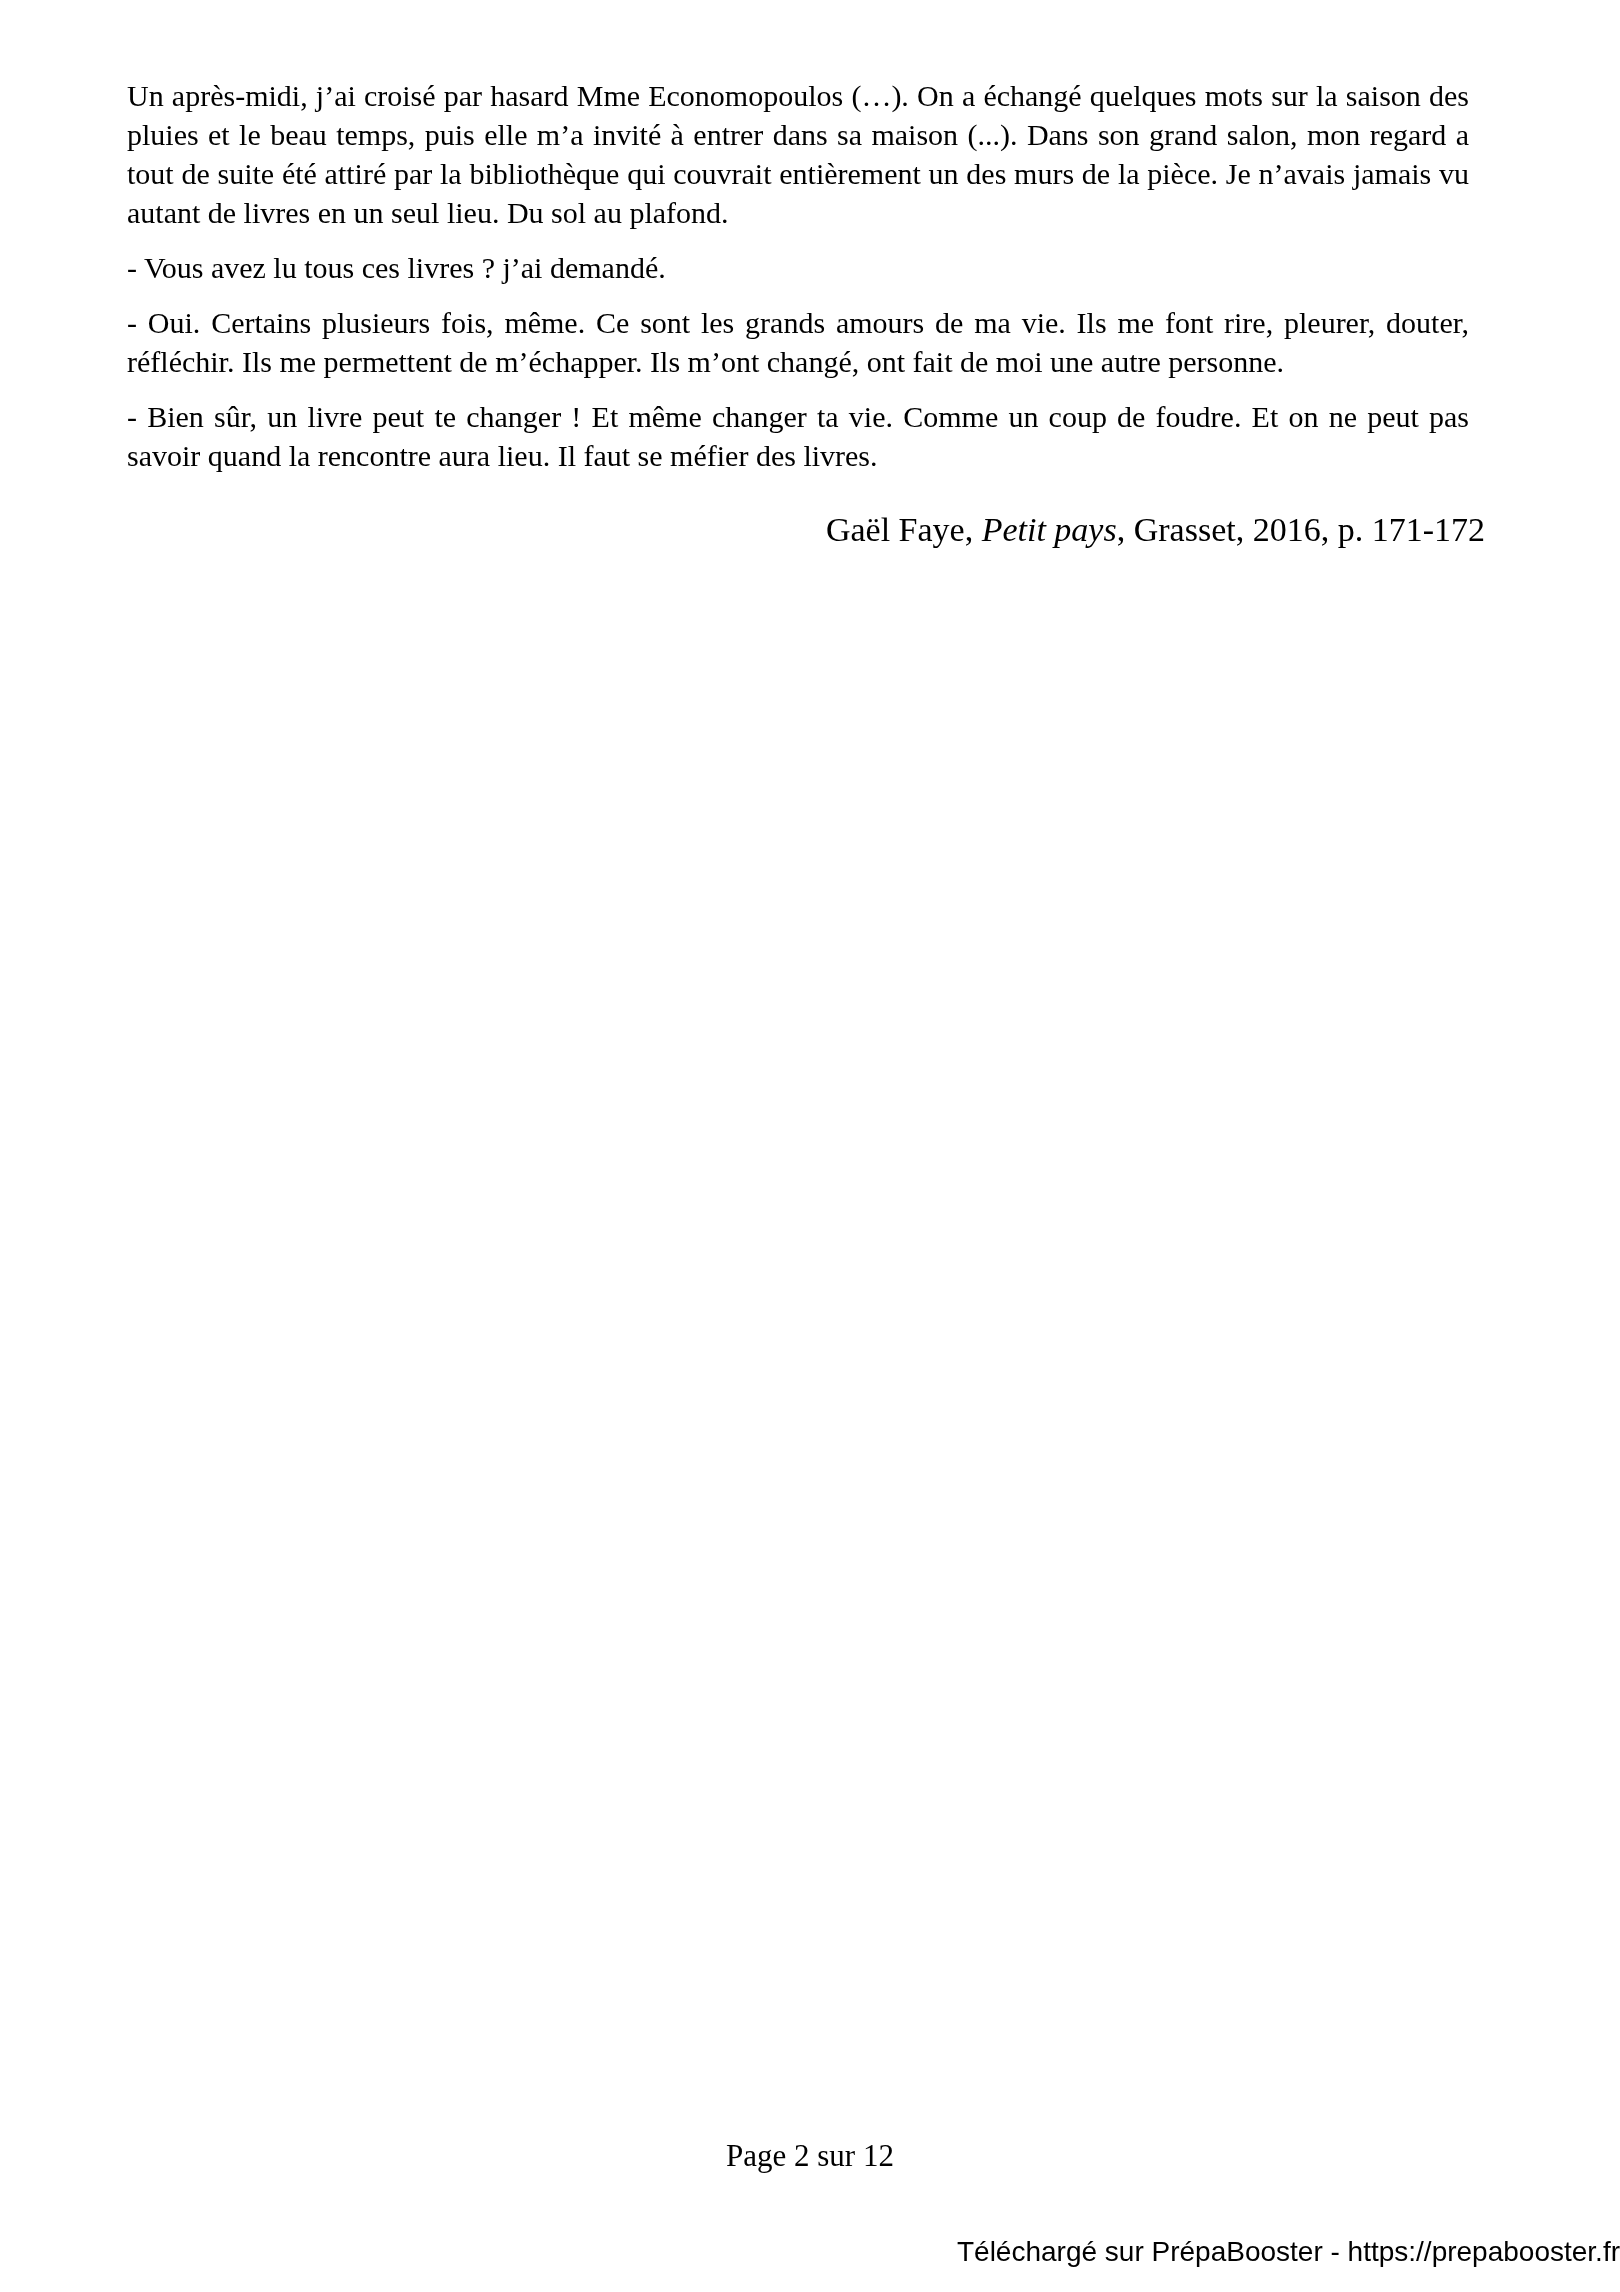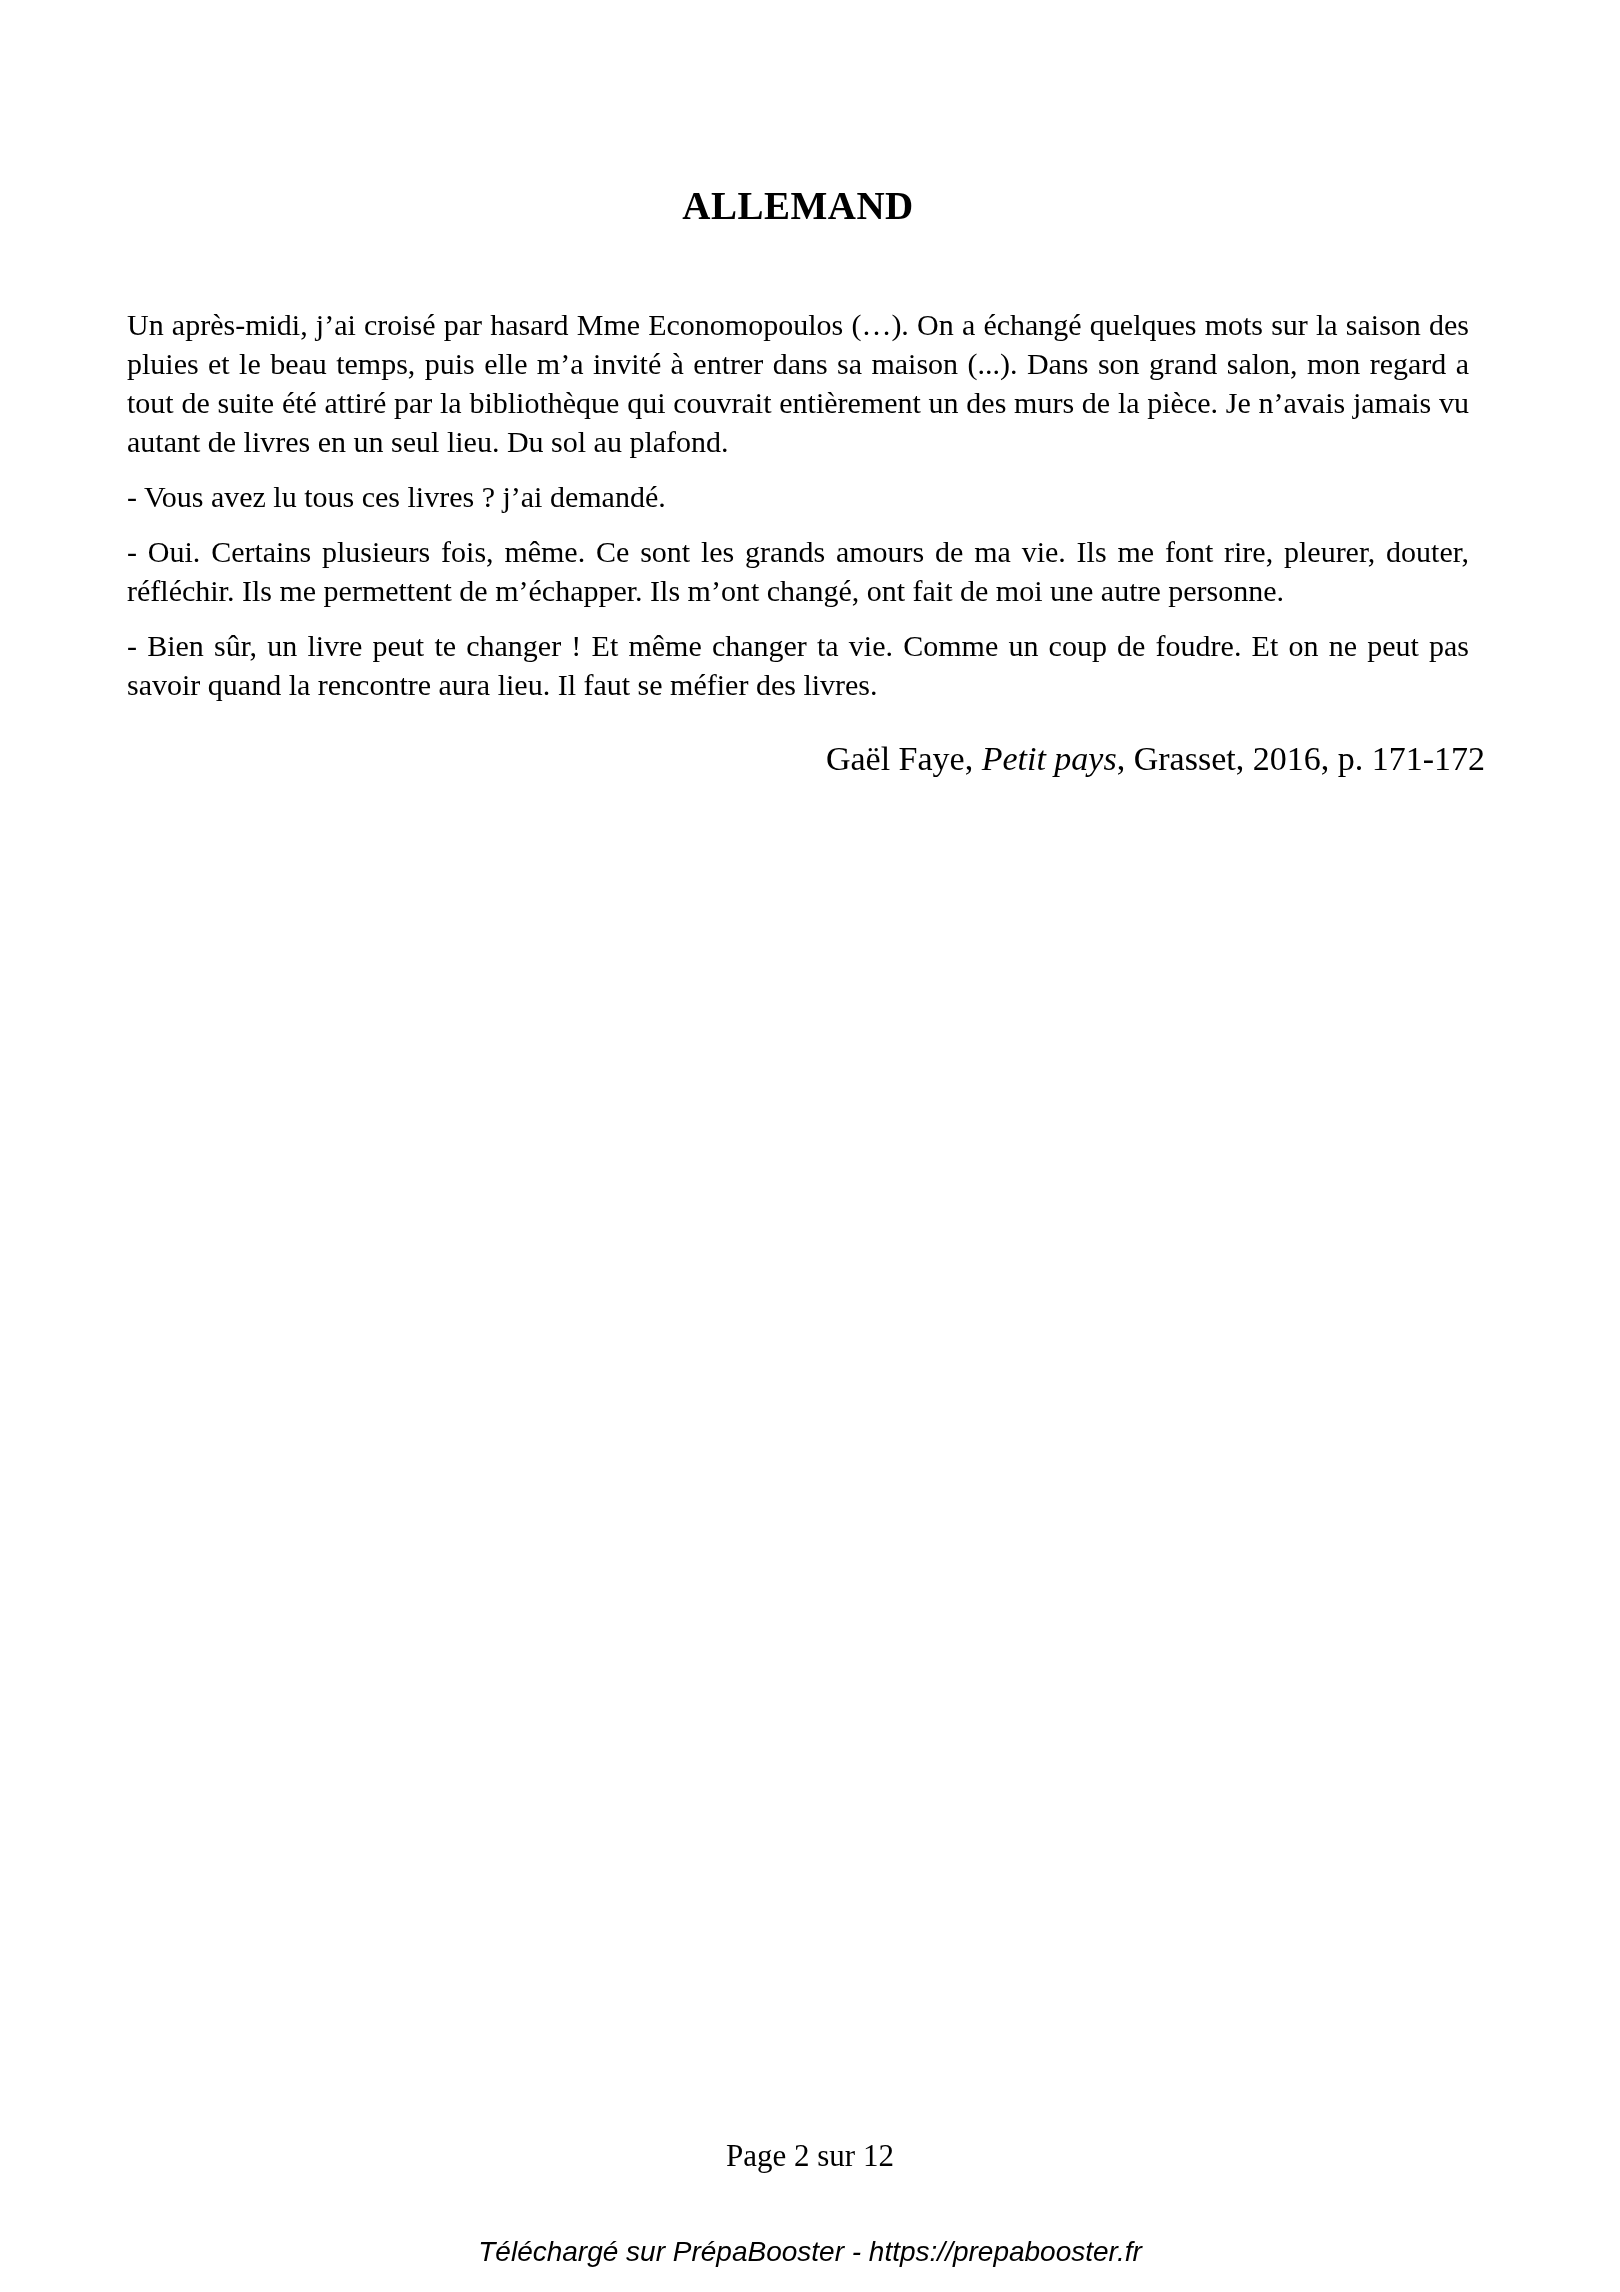--- a/index.html
+++ b/index.html
@@ -66,34 +66,32 @@
     width: 100%;
     text-align: center;
     font-size: 31px;
     line-height: 37px;
   }
   .download-note {
     position: absolute;
     top: 2235px;
     left: 0;
     width: 100%;
-    text-align: center;
+    text-align: right;
     font-family: "Liberation Sans", sans-serif;
     font-size: 28px;
     line-height: 33px;
-    font-style: italic;
   }
 </style>
 </head>
 <body>
 
 <div class="page">
   <div class="content">
 
-    <div class="doc-title">ALLEMAND</div>
 
 
     <div class="body-text">
       <p>Un après-midi, j’ai croisé par hasard Mme Economopoulos (…). On a échangé quelques mots sur la saison des pluies et le beau temps, puis elle m’a invité à entrer dans sa maison (...). Dans son grand salon, mon regard a tout de suite été attiré par la bibliothèque qui couvrait entièrement un des murs de la pièce. Je n’avais jamais vu autant de livres en un seul lieu. Du sol au plafond.</p>
       <p>- Vous avez lu tous ces livres ? j’ai demandé.</p>
       <p>- Oui. Certains plusieurs fois, même. Ce sont les grands amours de ma vie. Ils me font rire, pleurer, douter, réfléchir. Ils me permettent de m’échapper. Ils m’ont changé, ont fait de moi une autre personne.</p>
       <p>- Bien sûr, un livre peut te changer ! Et même changer ta vie. Comme un coup de foudre. Et on ne peut pas savoir quand la rencontre aura lieu. Il faut se méfier des livres.</p>
     </div>
 
     <div class="attribution">

